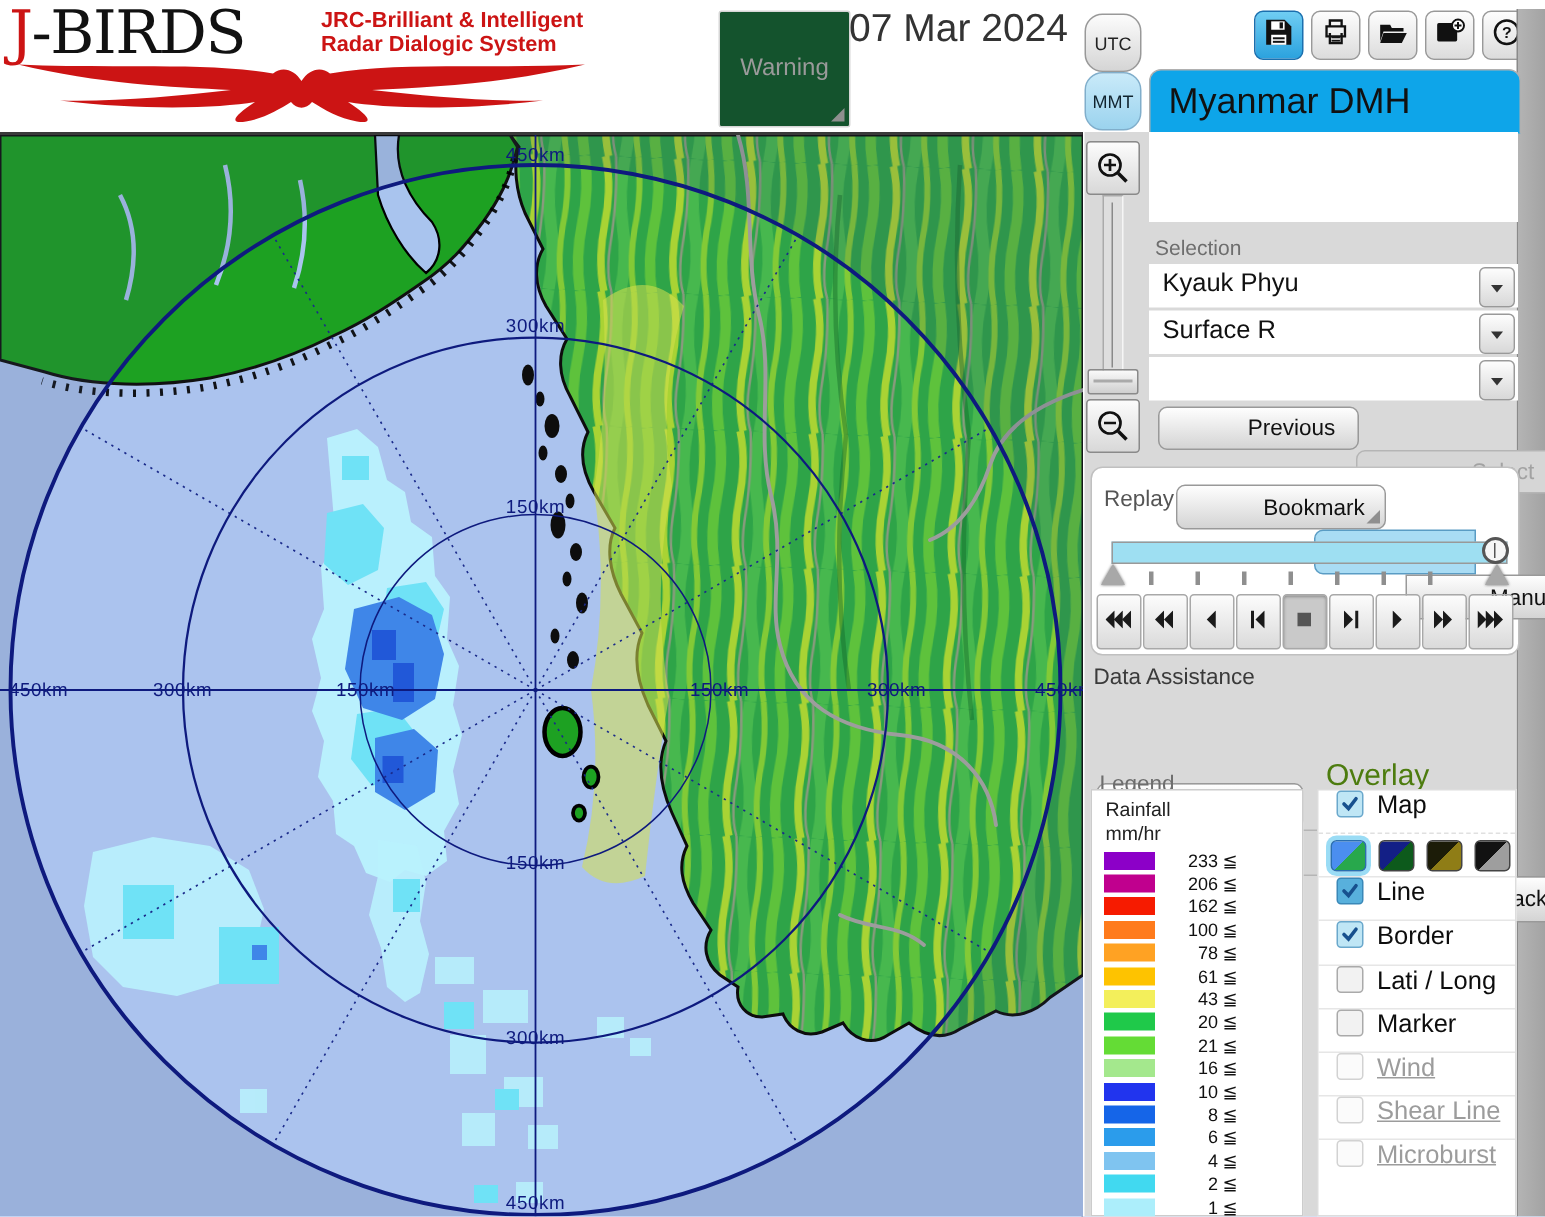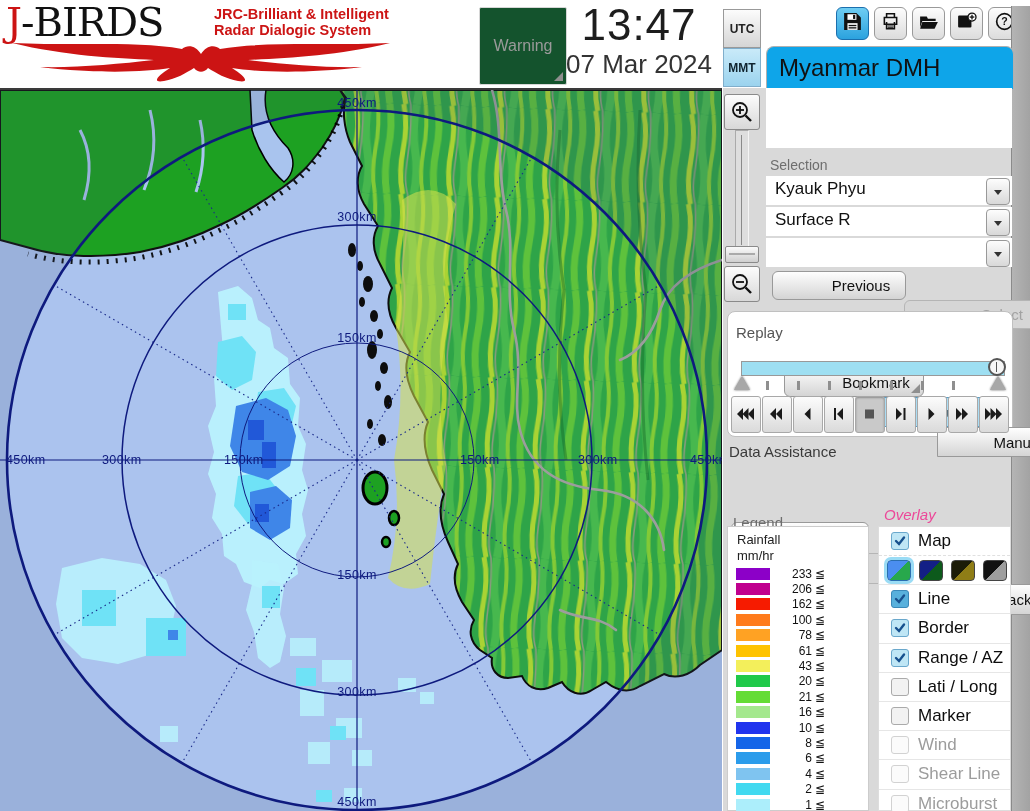--- a/index.html
+++ b/index.html
@@ -15,21 +15,21 @@
   #logo-title .accent{color:#cc1414;}
   #logo-sub{left:208px;top:4px;color:#cc1414;font-weight:700;font-size:14.5px;line-height:16px;white-space:nowrap;}
   #eagle{left:0;top:38px;}
   #warning-btn{left:479px;top:7px;width:86px;height:76px;background:#14532d;border:1px solid #d6d6d6;
                border-radius:2px;color:#9a9a9a;font-size:16px;display:flex;align-items:center;justify-content:center;}
   .fold::after{content:"";position:absolute;right:3px;bottom:3px;width:0;height:0;
                border-left:9px solid transparent;border-bottom:9px solid #8f8f8f;}
   #clock{left:556px;top:2px;width:166px;text-align:center;}
   #clock-time{font-size:44px;font-weight:500;color:#1d1d1d;line-height:46px;letter-spacing:1px;}
   #clock-date{font-size:26px;color:#333;line-height:32px;white-space:nowrap;}
-  .tz-btn{left:723px;width:36px;height:37px;border-radius:0;font-size:12px;font-weight:700;
+  .tz-btn{left:723px;width:36px;height:37px;border-radius:12px;font-size:12px;font-weight:400;
           display:flex;align-items:center;justify-content:center;color:#222;}
   #tz-utc{top:9px;background:linear-gradient(#fcfcfc,#d5d5d5);border:1px solid #999;}
   #tz-mmt{top:48px;background:linear-gradient(#c9eaf9,#9bd3ee);border:1px solid #80aecb;color:#10232e;}
   #toolbar{left:836px;top:7px;display:flex;gap:5px;}
   .tool-btn{width:31px;height:31px;border-radius:6px;border:1px solid #999;
             background:linear-gradient(#fdfdfd,#dcdcdc);display:flex;align-items:center;justify-content:center;}
   .tool-btn.selected{background:linear-gradient(#6fcdf3,#2ba2de);border-color:#1b6fae;}
   #collapse-arrow{left:1014px;top:16px;width:0;height:0;border-top:6px solid transparent;
                   border-bottom:6px solid transparent;border-right:8px solid #5a5a5a;}
   #side-strip{left:1011px;top:6px;width:19px;height:805px;background:linear-gradient(90deg,#b4b4b4,#a2a2a2);
@@ -67,21 +67,21 @@
                  border-left:4px solid transparent;border-right:4px solid transparent;border-top:5px solid #333;}
   .btn{border:1px solid #999;border-radius:6px;background:linear-gradient(#fefefe,#d4d4d4);
        font-size:15px;color:#111;display:flex;align-items:center;justify-content:center;position:relative;padding-left:44px;}
   .btn.disabled{background:#d6d6d6;color:#a2a2a2;border-color:#b5b5b5;}
   #previous-btn{left:772px;top:271px;width:88px;height:27px;}
   #select-btn{left:904px;top:271px;width:106px;height:27px;}
 
   
   #replay-box{left:727px;top:311px;width:284px;height:124px;background:#fff;border:1px solid #c0c0c0;border-radius:8px;}
   #replay-label{left:8px;top:12px;font-size:15px;color:#555;}
-  #bookmark-btn{left:56px;top:11px;width:94px;height:28px;margin-top:44px;}
+  #bookmark-btn{left:56px;top:11px;width:94px;height:28px;}
   #auto-btn{left:148px;top:11px;width:62px;height:28px;background:#a9dcf4;border-color:#5a9cc4;border-radius:6px 0 0 6px;}
   #manual-btn{left:209px;top:11px;width:72px;height:28px;border-radius:0 6px 6px 0;}
   #replay-slider{left:13px;top:49px;width:262px;height:13px;background:#9edff2;border:1px solid #999;}
   #slider-handle{left:246px;top:-4px;width:18px;height:18px;border-radius:50%;background:#f6f6f6;border:2px solid #555;box-sizing:border-box;}
   #slider-handle::after{content:"";position:absolute;left:6px;top:2px;width:1px;height:10px;background:#555;}
   #tick-row{left:13px;top:69px;width:262px;height:9px;}
   .tick{position:absolute;top:0;width:3px;height:9px;background:#8f8f8f;}
   .slider-end{position:absolute;top:64px;width:0;height:0;border-left:8px solid transparent;
               border-right:8px solid transparent;border-bottom:14px solid #a8a8a8;filter:drop-shadow(0 0 1px #666);}
   #playback-row{left:3px;top:84px;width:278px;display:flex;gap:1px;}
@@ -98,26 +98,26 @@
   
   #legend-label{left:733px;top:514px;font-size:15px;color:#6e6e6e;}
   #legend-box{left:727px;top:526px;width:142px;height:285px;background:#fff;border:1px solid #ccc;box-sizing:border-box;}
   #legend-unit{padding:5px 0 2px 9px;font-size:13px;color:#222;line-height:16px;}
   .lg-row{display:flex;align-items:center;height:15.4px;padding-left:8px;}
   .lg-swatch{width:34px;height:12px;}
   .lg-val{width:42px;text-align:right;font-size:12px;color:#111;}
   .lg-le{margin-left:3px;font-size:12px;color:#111;}
 
   
-  #overlay-label{left:884px;top:506px;font-size:15px;color:#ec4899;font-style:italic;}
+  #overlay-label{left:884px;top:506px;font-size:20px;color:#4d7c0f;}
   #overlay-box{left:878px;top:526px;width:133px;height:285px;background:#fff;border:1px solid #ddd;box-sizing:border-box;}
-  .ov-row{display:flex;align-items:center;height:28.2px;padding-left:12px;border-top:1px solid #e6e6e6;}
+  .ov-row{display:flex;height:28.2px;padding-left:12px;border-top:1px solid #e6e6e6;}
   .ov-row:first-child{border-top:none;}
   .ov-label{margin-left:9px;font-size:17px;color:#0d0d0d;}
-  .ov-row.disabled .ov-label{color:#9c9c9c;}
+  .ov-row.disabled .ov-label{color:#9c9c9c;text-decoration:underline;}
   .cbx{width:16px;height:16px;border-radius:3px;border:1px solid #aaa;background:#f2f2f2;
        display:flex;align-items:center;justify-content:center;flex:0 0 auto;}
   .cbx.checked{background:#bfe6f5;border-color:#6aa8cc;}
   .cbx.dark{background:#58b0dc;border-color:#3a88b8;}
   .cbx.off-disabled{background:#fbfbfb;border-color:#d2d2d2;}
   #swatch-row{display:flex;gap:8px;align-items:center;height:28px;padding-left:8px;border-top:1px dashed #e0e0e0;}
   .map-swatch{width:24px;height:21px;border-radius:4px;border:1px solid #444;box-sizing:border-box;}
   .map-swatch.selected{box-shadow:0 0 0 3px #9adcf5;border-color:#2a6fb0;}
 </style>
 </head>
@@ -133,21 +133,20 @@
     <svg id="eagle" class="abs" width="390" height="46" viewBox="0 0 390 46">
       <path fill="#cc1414" d="M195,14 C190,6 182,4 176,9 C130,1 72,6 6,3 C60,16 108,18 148,20 C112,24 70,28 34,27 C92,34 140,32 164,28 C150,37 146,43 158,41 C170,39 180,33 188,28 C192,33 198,33 202,28 C210,33 220,39 232,41 C244,43 240,37 226,28 C250,32 298,34 356,27 C320,28 278,24 242,20 C282,18 330,16 384,3 C318,6 260,1 214,9 C208,4 200,6 195,14 Z"></path>
     </svg>
   </div>
 
   <div id="warning-btn" class="abs fold">
     <span>Warning</span>
   </div>
 
   <div id="clock" class="abs">
-    <div id="clock-time">13:47</div>
     <div id="clock-date">07 Mar 2024</div>
   </div>
 
   <div id="tz-utc" class="abs tz-btn">UTC</div>
   <div id="tz-mmt" class="abs tz-btn">MMT</div>
 
   <div id="toolbar" class="abs">
       <div class="tool-btn selected">
         <span><svg width="19" height="19" viewBox="0 0 17 17">
             <path fill="#111" d="M1,1 h11 l4,4 v11 h-15 z"></path>
@@ -570,28 +569,20 @@
     </div>
     <div class="ov-row">
       <span class="cbx checked">
         <svg width="12" height="12" viewBox="0 0 12 12">
           <path d="M2,6 L5,9 L10,2.5" fill="none" stroke="#17508e" stroke-width="2.4" stroke-linecap="round"></path>
         </svg>
       </span>
       <span class="ov-label">Border</span>
     </div>
     <div class="ov-row">
-      <span class="cbx checked">
-        <svg width="12" height="12" viewBox="0 0 12 12">
-          <path d="M2,6 L5,9 L10,2.5" fill="none" stroke="#17508e" stroke-width="2.4" stroke-linecap="round"></path>
-        </svg>
-      </span>
-      <span class="ov-label">Range / AZ</span>
-    </div>
-    <div class="ov-row">
       <span class="cbx"></span>
       <span class="ov-label">Lati / Long</span>
     </div>
     <div class="ov-row">
       <span class="cbx"></span>
       <span class="ov-label">Marker</span>
     </div>
     <div class="ov-row disabled">
       <span class="cbx off-disabled"></span>
       <span class="ov-label">Wind</span>

